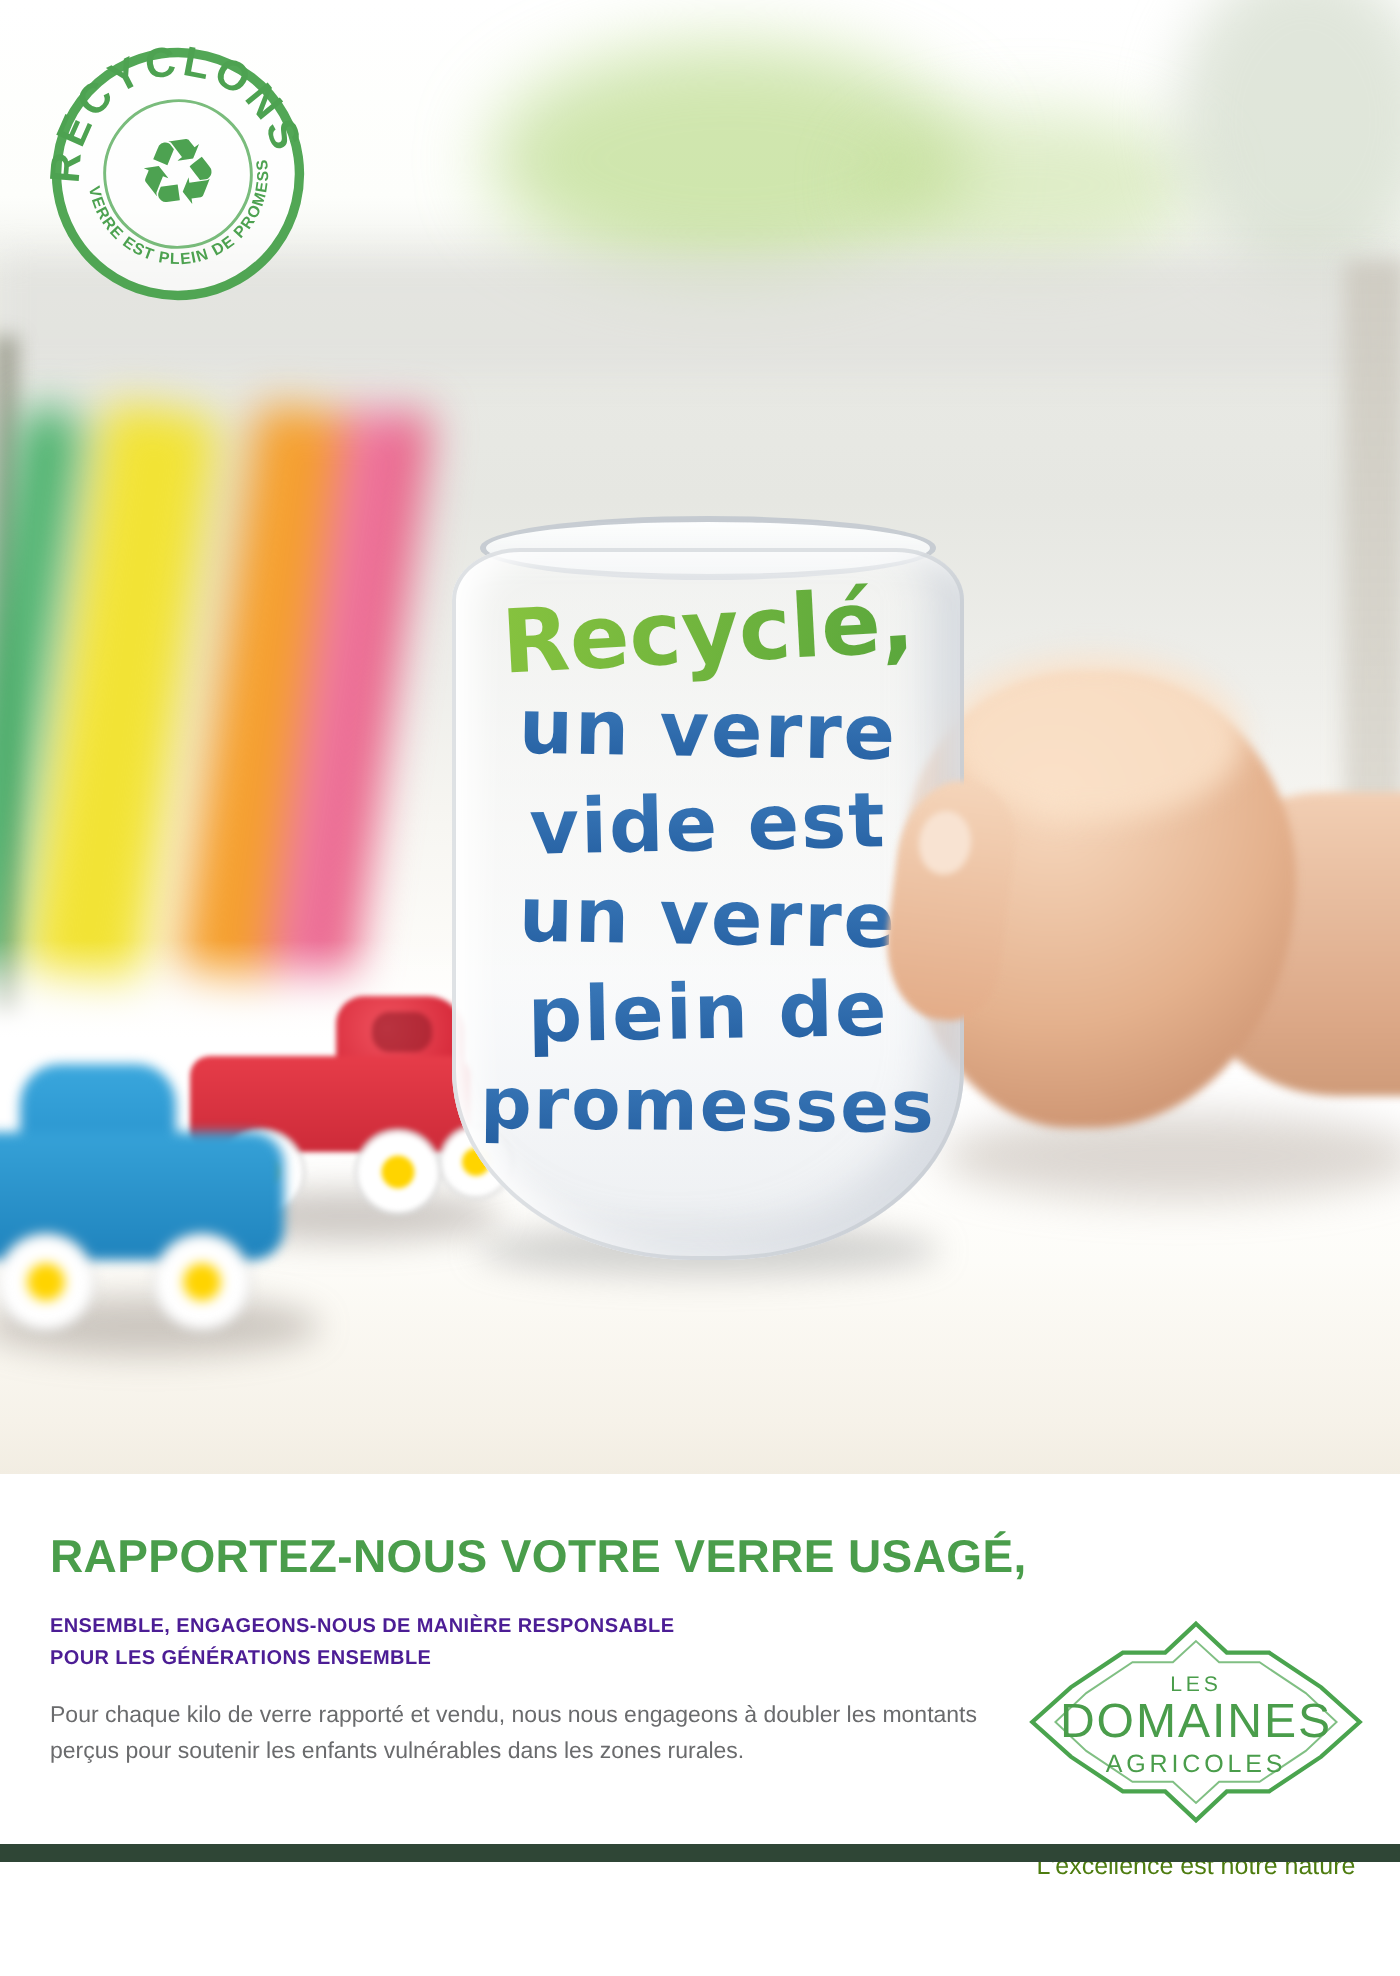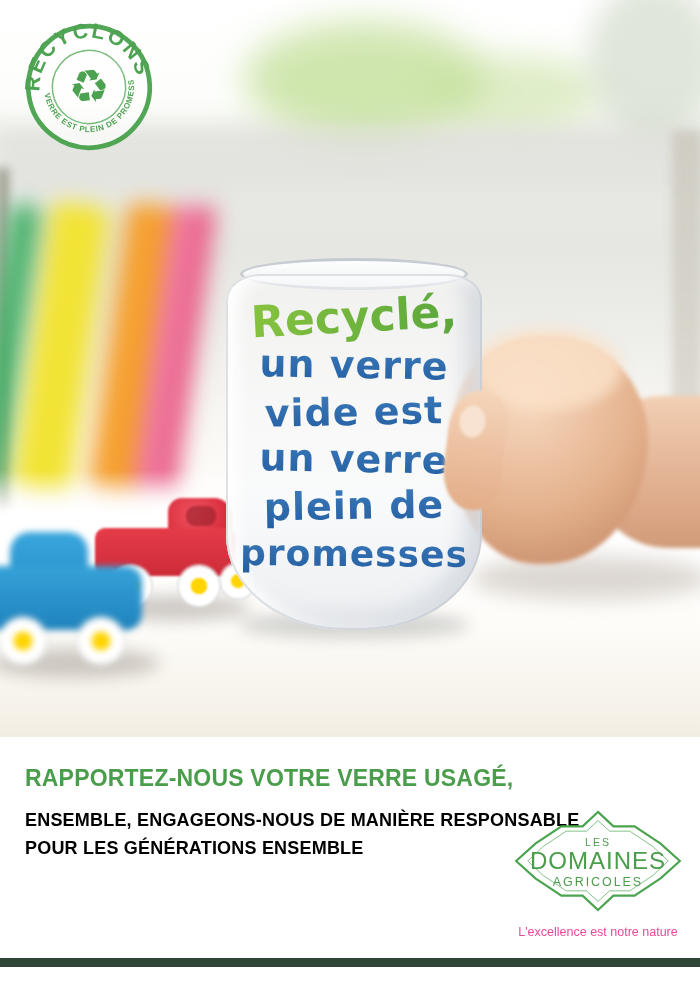--- a/index.html
+++ b/index.html
@@ -93,28 +93,28 @@
   .jt-blue{font-size:38px;line-height:47px;letter-spacing:1px;
     background:linear-gradient(180deg,#3d7cbc,#235d9f);-webkit-background-clip:text;background-clip:text;color:transparent;}
   .r1{transform:rotate(1deg);} .r2{transform:rotate(-1.2deg);} .r3{transform:rotate(1deg);}
   .r4{transform:rotate(-1deg);} .r5{transform:rotate(.5deg);font-size:36px;}
   
   .stamp{position:absolute;left:22px;top:20px;width:134px;height:134px;transform:rotate(-8deg);z-index:9;opacity:.92;}
   
   .hashtag{position:absolute;right:17px;top:23px;z-index:9;font-size:15px;font-weight:bold;
     color:#2c4a6e;letter-spacing:.2px;}
   
-  .footer{position:absolute;left:0;top:737px;width:700px;height:230px;background:#ffffff;}
+  .footer{position:absolute;left:0;top:737px;width:700px;height:194px;background:#ffffff;}
   .headline{margin:28px 0 0 25px;font-size:23px;font-weight:bold;color:#4a9d4b;line-height:1.2;letter-spacing:.2px;}
   .headline span{display:block;}
-  .subhead{margin:13px 0 0 25px;font-size:18px;font-weight:bold;color:#000000;line-height:1.6;letter-spacing:.2px;}
+  .subhead{margin:13px 0 0 25px;font-size:10px;font-weight:bold;color:#4c1d95;line-height:1.6;letter-spacing:.2px;}
   .subhead span{display:block;}
   .body-text{margin:11px 190px 0 25px;max-width:470px;font-size:11.5px;color:#6a6b6d;line-height:1.6;}
   .brand{position:absolute;right:13px;top:72px;width:178px;text-align:center;}
-  .brand-tagline{margin-top:8px;font-size:12.5px;color:#ec4899;}
+  .brand-tagline{margin-top:8px;font-size:12.5px;color:#4d7c0f;}
   .bottom-bar{position:absolute;left:0;bottom:0;width:700px;height:9px;background:#2f4636;}
 </style>
 </head>
 <body>
 
 <div class="photo">
   <div class="window-light"></div>
   <div class="blob plant-a"></div>
   <div class="blob plant-b"></div>
   <div class="blob sage-corner"></div>
@@ -189,20 +189,21 @@
 </div>
 
 <div class="footer">
   <div class="headline">
     <span>RAPPORTEZ-NOUS VOTRE VERRE USAGÉ,</span>
   </div>
   <div class="subhead">
     <span>ENSEMBLE, ENGAGEONS-NOUS DE MANIÈRE RESPONSABLE</span>
     <span>POUR LES GÉNÉRATIONS ENSEMBLE</span>
   </div>
+  <p class="body-text">Pour chaque kilo de verre rapporté et vendu, nous nous engageons à doubler les montants perçus pour soutenir les enfants vulnérables dans les zones rurales.</p>
 
   <div class="brand">
     <svg width="178" height="104" viewBox="0 0 178 108">
       <path d="M89 3 L105 18 L127 18 L154 36 L174 54 L154 72 L127 90 L105 90 L89 105 L73 90 L51 90 L24 72 L4 54 L24 36 L51 18 L73 18 Z" fill="#ffffff" stroke="#4aa44e" stroke-width="2.2" stroke-linejoin="miter"></path>
       <path d="M89 12 L101 23 L122 23 L146 39 L162 54 L146 69 L122 85 L101 85 L89 96 L77 85 L56 85 L32 69 L16 54 L32 39 L56 23 L77 23 Z" fill="none" stroke="#4aa44e" stroke-width="1" opacity=".7"></path>
       <text x="89" y="38" text-anchor="middle" font-size="11" letter-spacing="2" fill="#4a9d4b" font-family="Liberation Sans, sans-serif">LES</text>
       <text x="89" y="62" text-anchor="middle" font-size="25" letter-spacing="1" fill="#4a9d4b" font-family="Liberation Sans, sans-serif">DOMAINES</text>
       <text x="89" y="80" text-anchor="middle" font-size="13" letter-spacing="2" fill="#4a9d4b" font-family="Liberation Sans, sans-serif">AGRICOLES</text>
     </svg>
     <div class="brand-tagline">L'excellence est notre nature</div>

